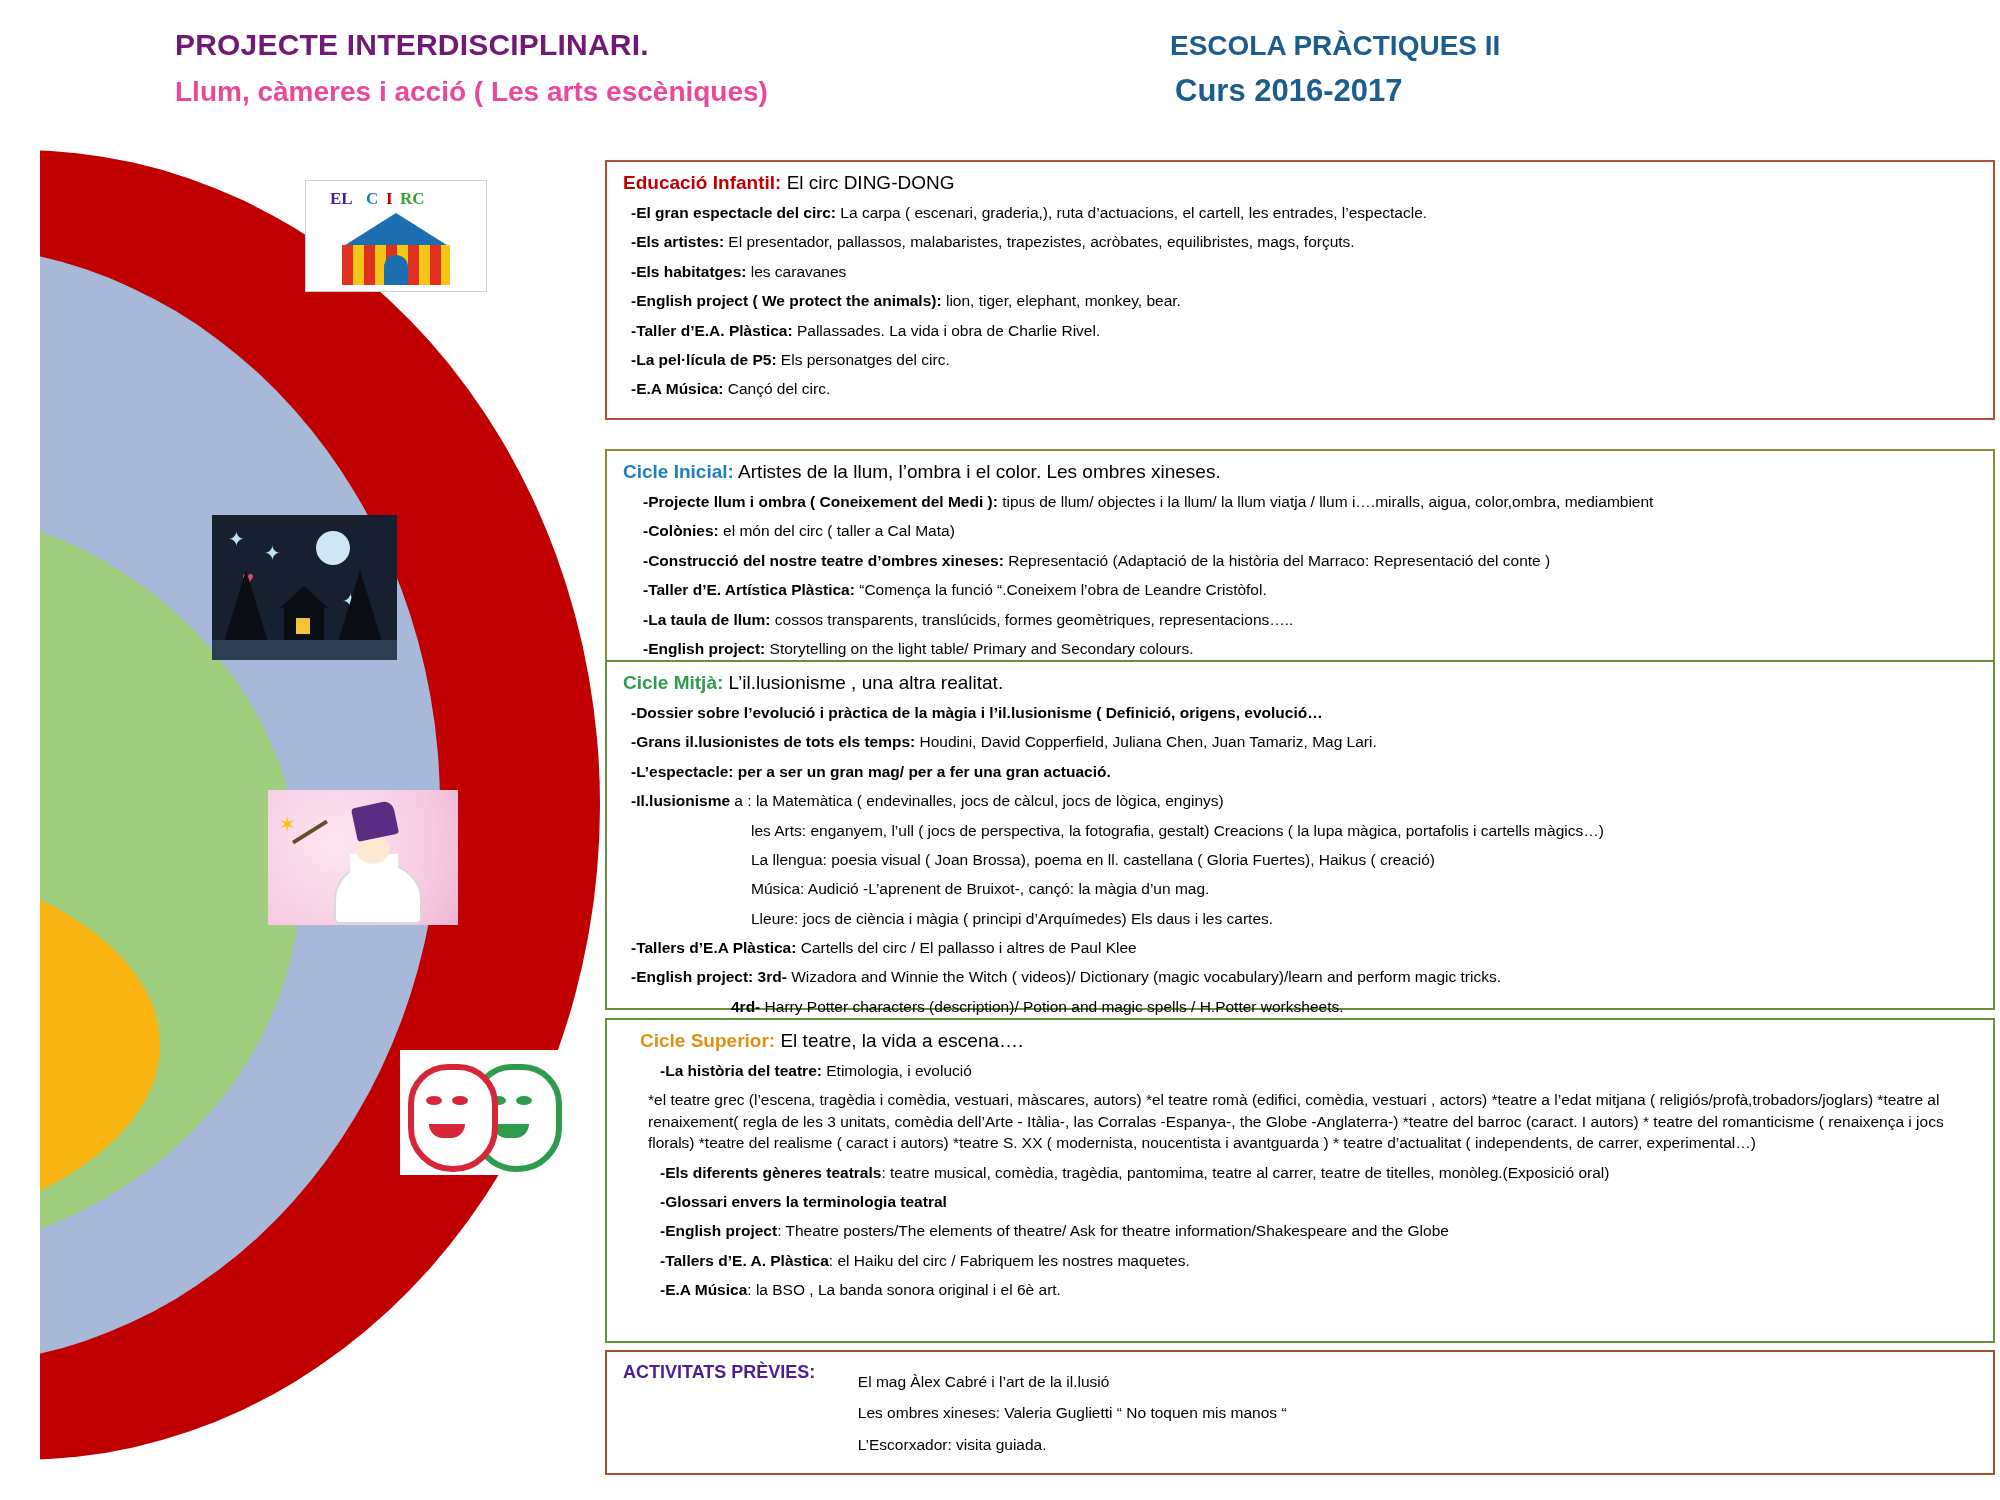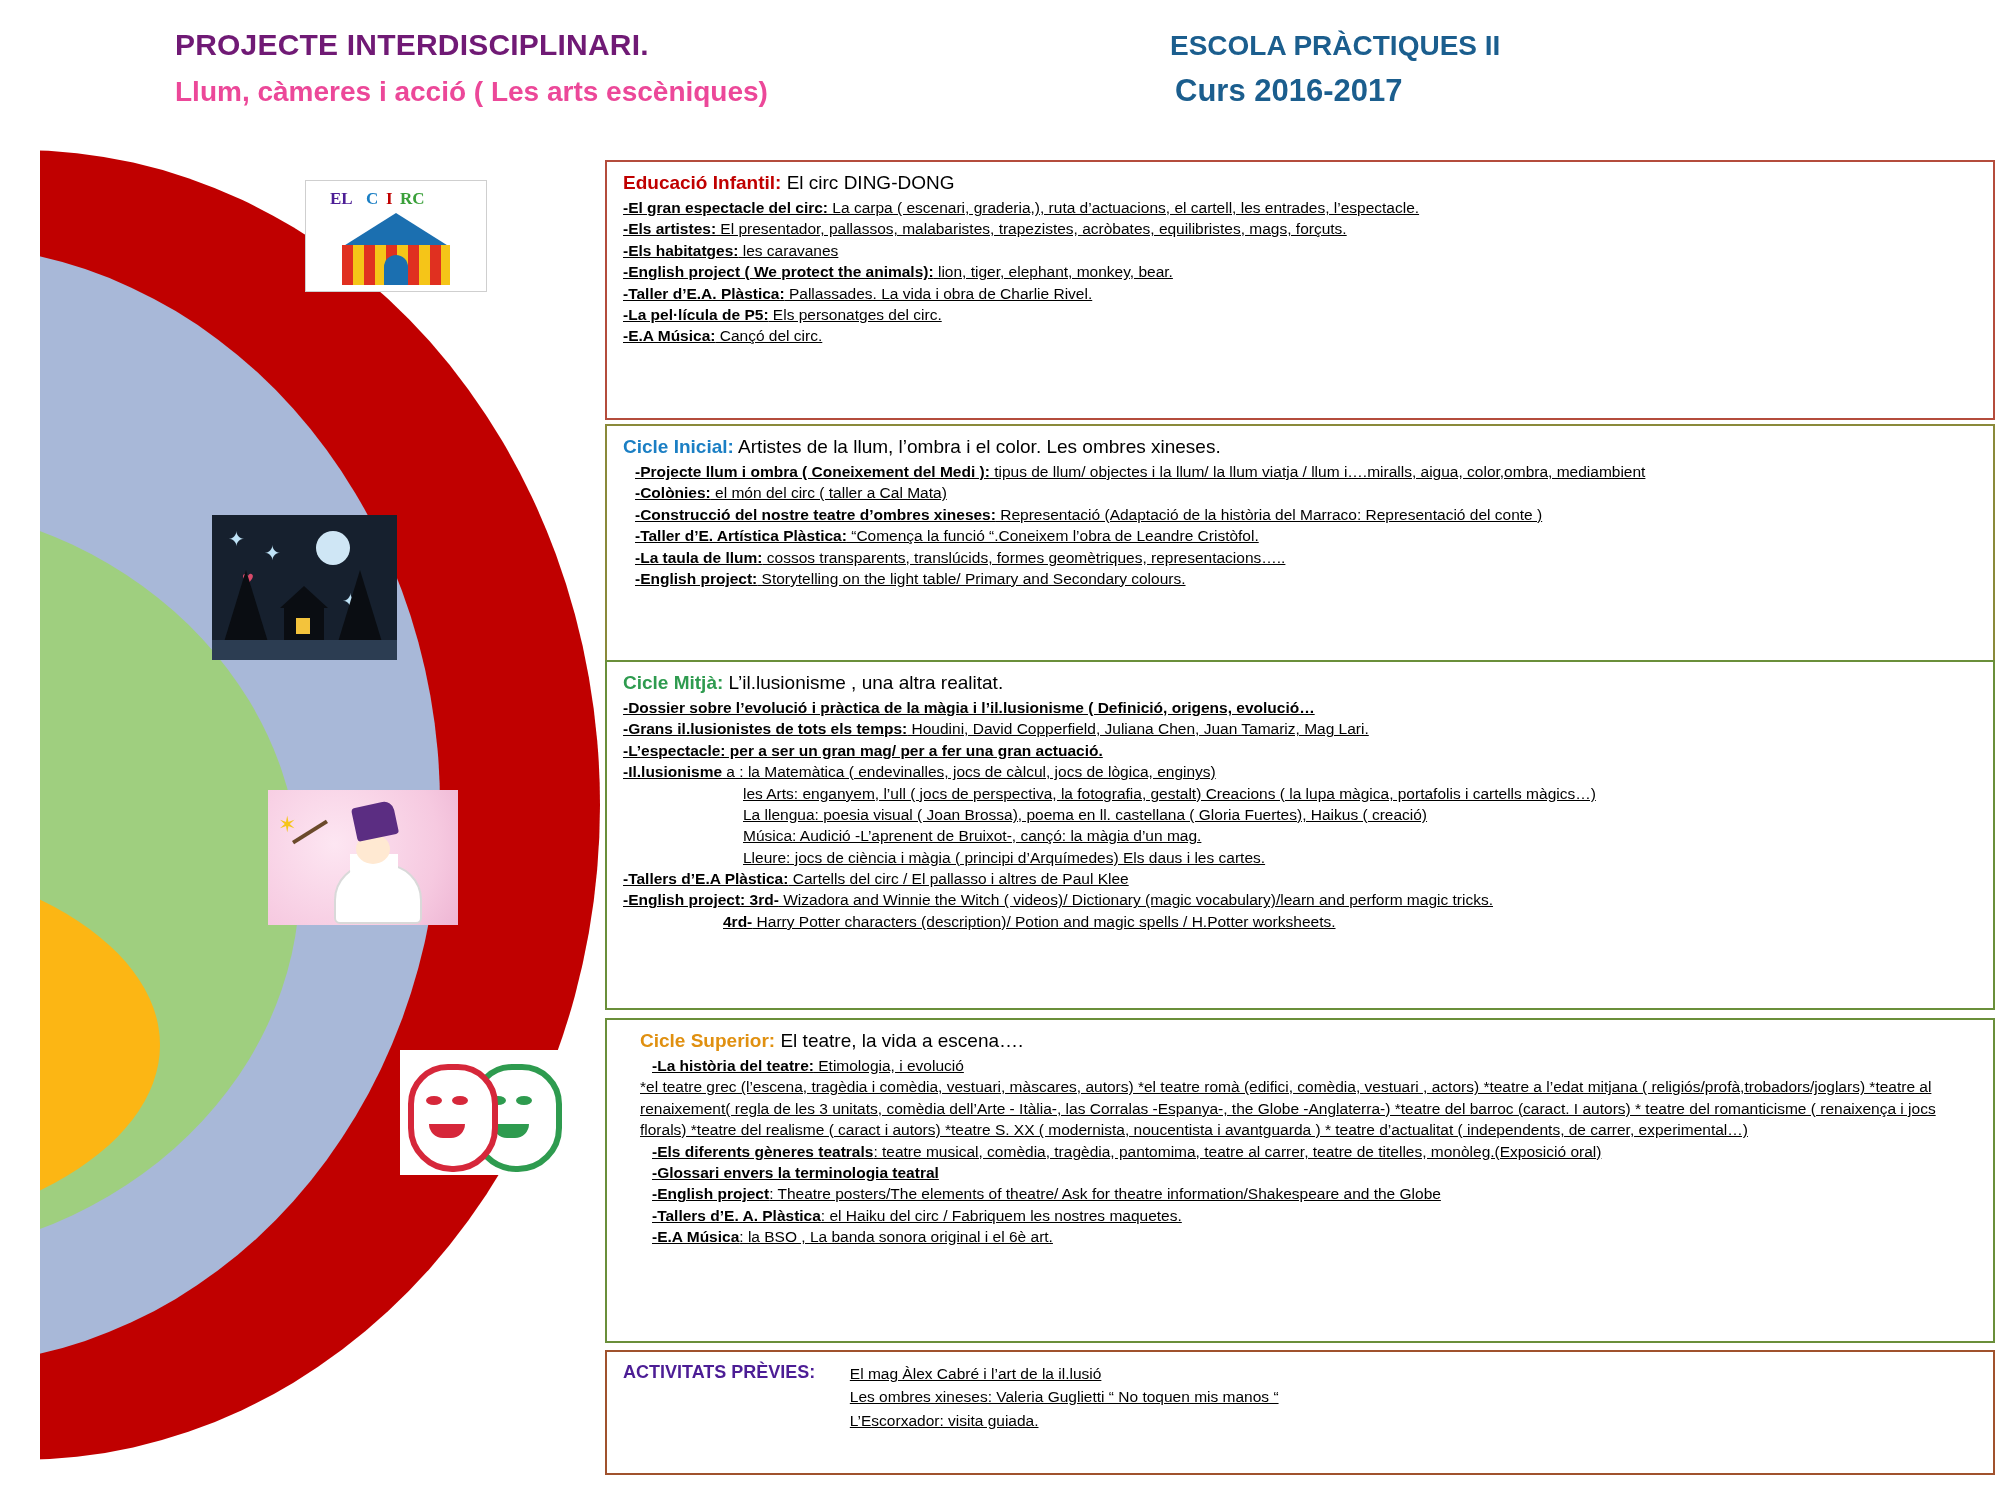--- a/index.html
+++ b/index.html
@@ -229,42 +229,41 @@
   
   .section {
     position: absolute;
     left: 605px;
     width: 1390px;
     background: #ffffff;
     box-sizing: border-box;
     padding: 10px 14px 10px 16px;
   }
   #sec-infantil  { top: 160px;  height: 260px; border: 2px solid #b44c3c; }
-  #sec-inicial   { top: 424px;  height: 241px; border: 2px solid #8a8a3a; }
+  #sec-inicial   { top: 449px;  height: 241px; border: 2px solid #8a8a3a; }
   #sec-mitja     { top: 660px;  height: 350px; border: 2px solid #6a8f3a; }
   #sec-superior  { top: 1018px; height: 325px; border: 2px solid #6a8f3a; padding-left: 33px; }
   #sec-previes   { top: 1350px; height: 125px; border: 2px solid #a0522d; }
 
   .sec-title {
     font-size: 19px;
     margin-bottom: 3px;
   }
   .sec-title .lbl { font-weight: bold; }
   .t-infantil .lbl { color: #c00000; }
   .t-inicial  .lbl { color: #1b7fc4; }
   .t-mitja    .lbl { color: #2e9b4f; }
   .t-superior .lbl { color: #e09010; }
   .sec-title .rest { color: #000000; font-weight: normal; }
 
   .line {
     font-size: 15.5px;
     color: #000000;
     line-height: 1.38;
-    margin: 0;
-    text-decoration: underline;
+    margin: 8px;
   }
   .line b { font-weight: bold; }
   .indent-1 { padding-left: 12px; }
   .indent-2 { padding-left: 120px; }
   .indent-3 { padding-left: 100px; }
 
   #previes-title {
     font-size: 18px;
     font-weight: bold;
     color: #4c1d95;

